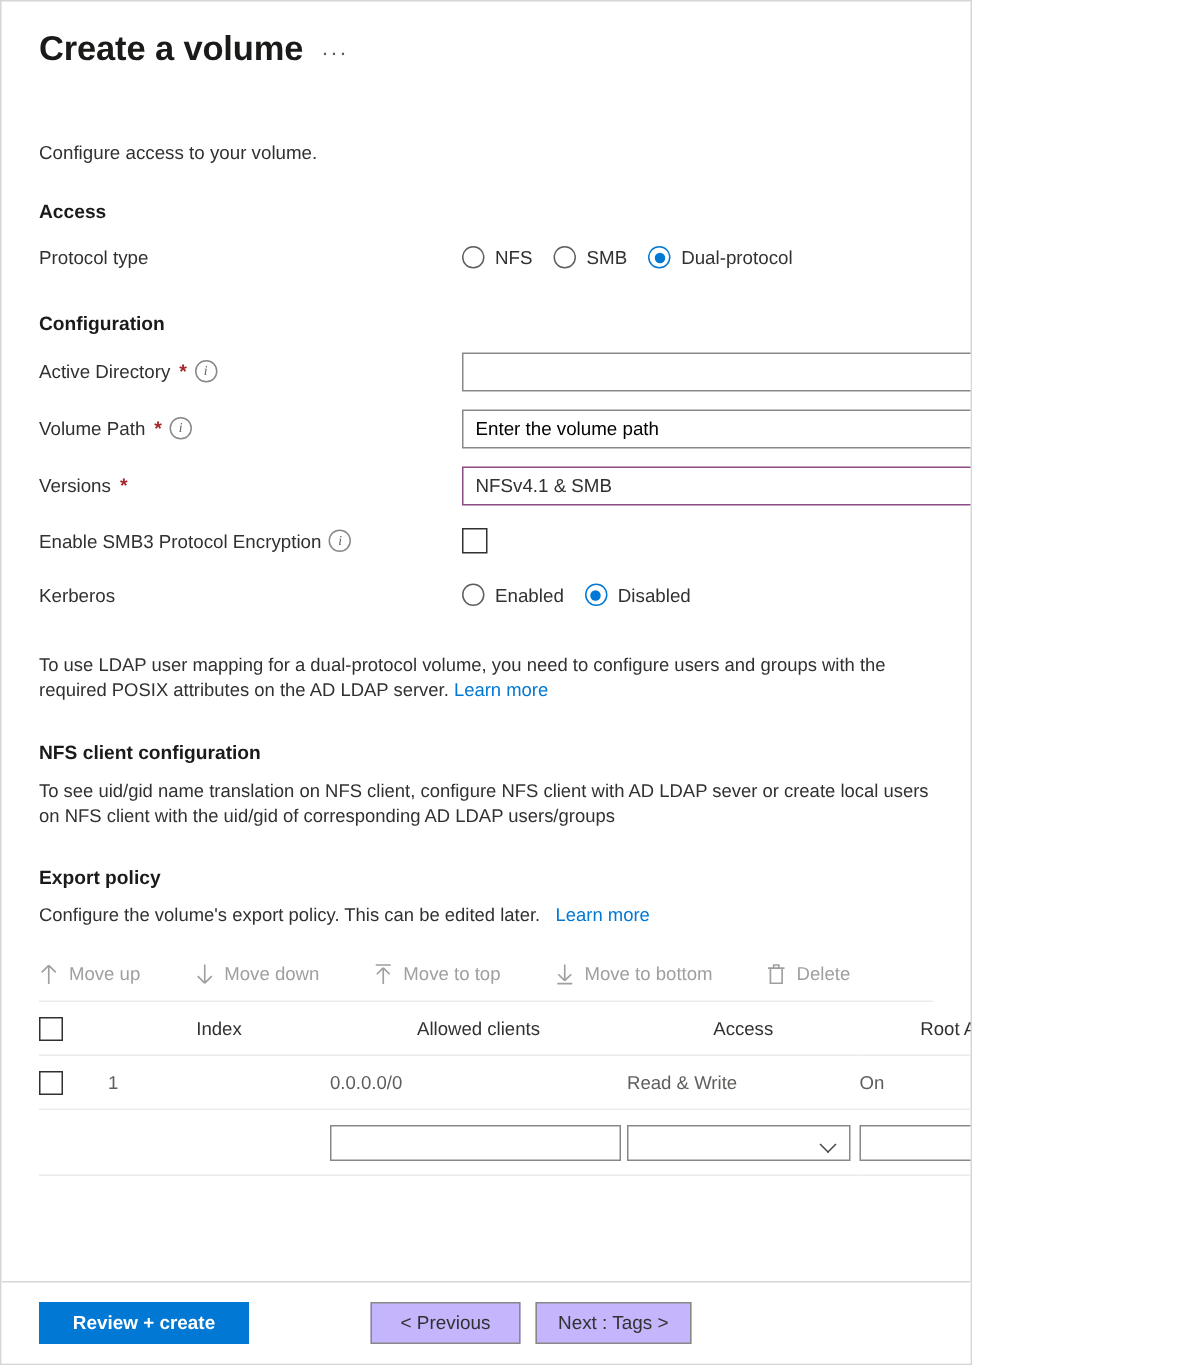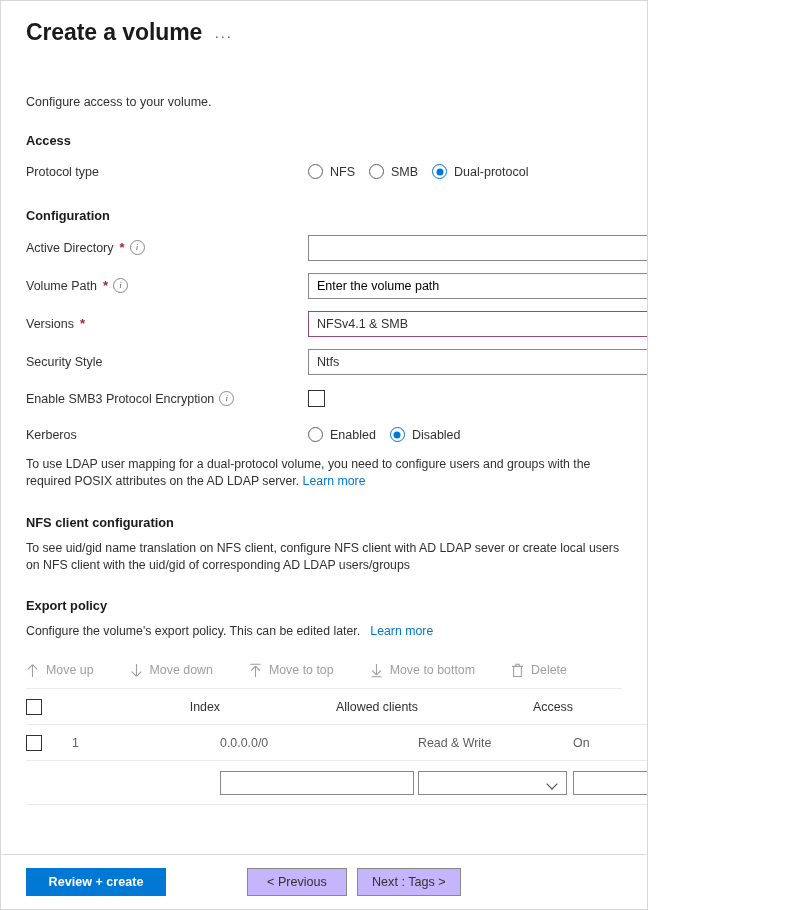--- a/index.html
+++ b/index.html
@@ -182,21 +182,21 @@
     border: 1.3px solid #323130;
     background: #fff;
     cursor: pointer;
   }
 
   
   .note {
     font-size: 12.3px;
     color: #323130;
     line-height: 1.42;
-    margin-top: 9px;
+    margin-top: 26px;
     max-width: 700px;
   }
   .note.tight { margin-top: 10px; }
   .lnk {
     color: #0078d4;
     text-decoration: none;
     cursor: pointer;
   }
   .subhead {
     font-size: 12.8px;
@@ -225,21 +225,21 @@
   .cmd svg { display: block; }
 
   
   table.exp {
     width: 722px;
     border-collapse: collapse;
     table-layout: fixed;
     margin-top: 0;
   }
   table.exp th {
-    text-align: right;
+    text-align: center;
     font-size: 12.4px;
     font-weight: 400;
     color: #323130;
     padding: 10px 0 9px 0;
     border-bottom: 1px solid #edebe9;
   }
   table.exp td {
     font-size: 12.4px;
     color: #605e5c;
     padding: 10px 0 9px 0;
@@ -397,28 +397,20 @@
     <div class="form-row">
       <div class="form-label">
         <span>Versions</span>
         <span class="req-star">*</span>
       </div>
       <div class="form-control">
         <div class="tbox sel accent">NFSv4.1 &amp; SMB</div>
       </div>
     </div>
 
-    <div class="form-row">
-      <div class="form-label">
-        <span>Security Style</span>
-      </div>
-      <div class="form-control">
-        <div class="tbox sel">Ntfs</div>
-      </div>
-    </div>
 
     <div class="form-row">
       <div class="form-label">
         <span>Enable SMB3 Protocol Encryption</span>
         <span class="info-icon">i</span>
       </div>
       <div class="form-control">
         <div class="cbox"></div>
       </div>
     </div>

